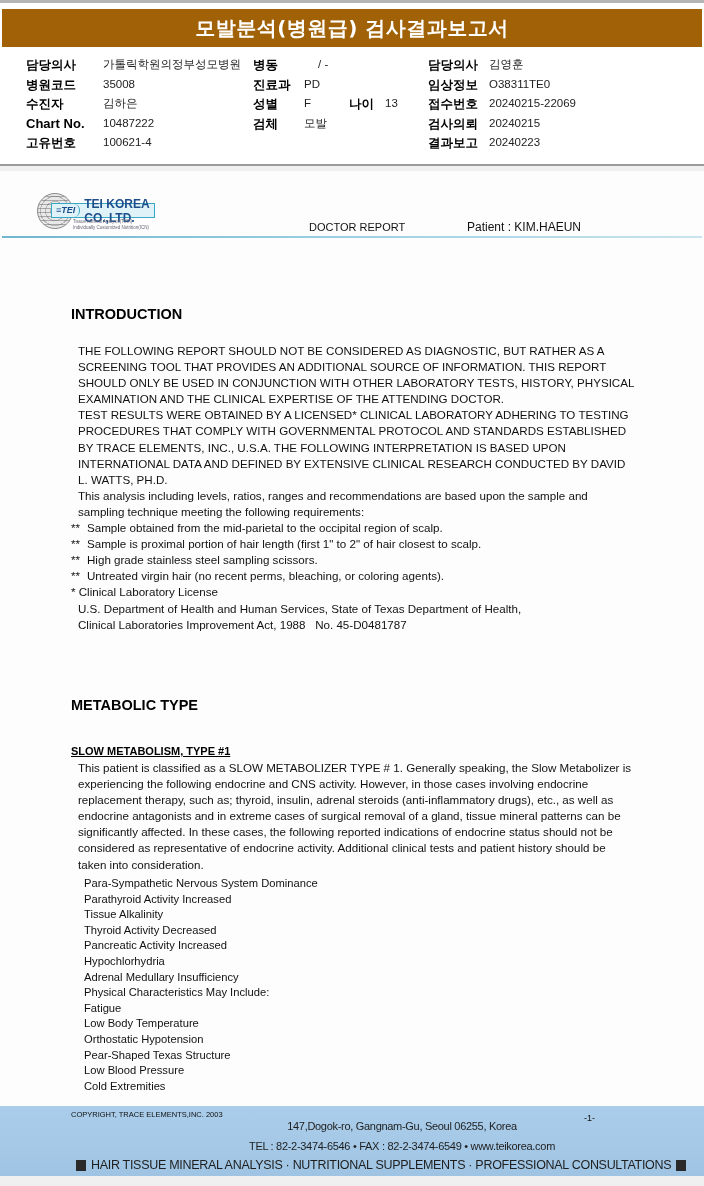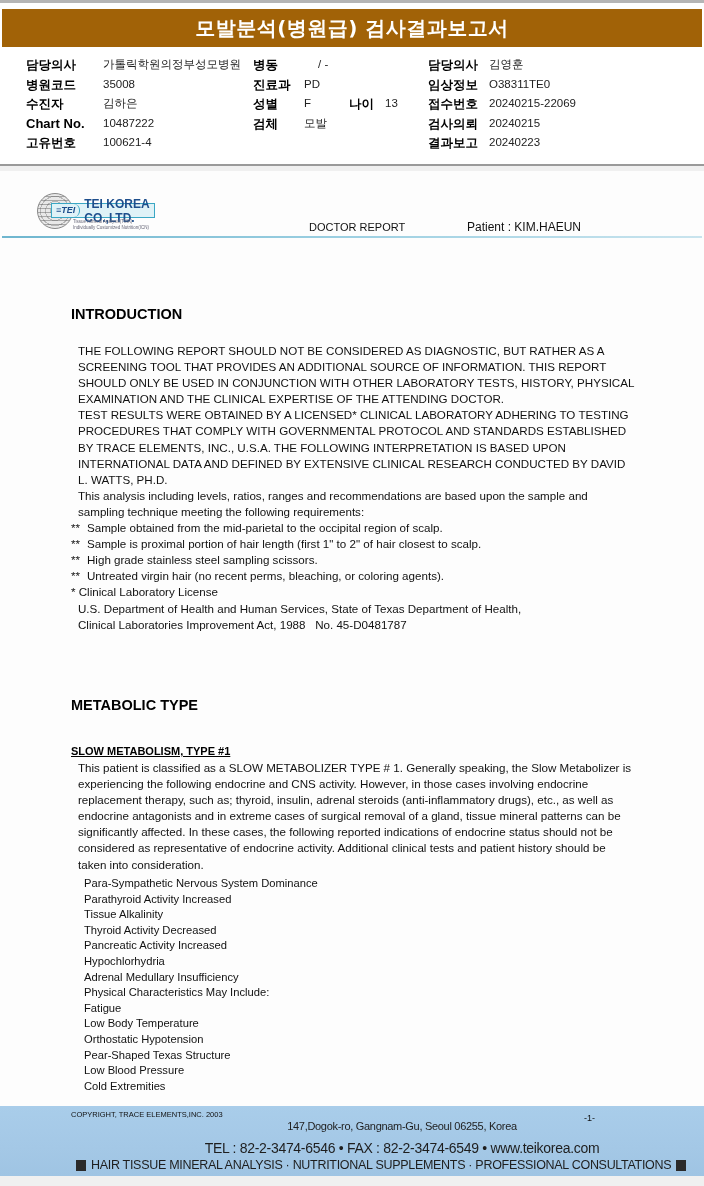--- a/index.html
+++ b/index.html
@@ -67,21 +67,21 @@
   .meta-list { position: absolute; left: 84px; top: 876px; font-size: 11.2px; line-height: 15.6px; color: #111; }
 
   .footer {
     position: absolute; left: 0; top: 1106px; width: 704px; height: 70px;
     background: linear-gradient(180deg,#a9cdea 0%,#a4c8e6 60%,#9fc4e3 100%);
     color: #1a1a1a;
   }
   .footer-copyright { position: absolute; left: 71px; top: 4px; font-size: 7.5px; font-weight: normal; color: #111; }
   .footer-page { position: absolute; left: 584px; top: 7px; font-size: 9px; color: #111; }
   .footer-address { position: absolute; left: 0; width: 704px; top: 14px; text-align: center; font-size: 11px; color: #1e1e1e; padding-left: 100px; letter-spacing: -0.3px; }
-  .footer-contact { position: absolute; left: 0; width: 704px; top: 34px; text-align: center; font-size: 14px; color: #1e1e1e; padding-left: 100px; letter-spacing: -0.3px; }
+  .footer-contact { position: absolute; left: 0; width: 704px; top: 34px; text-align: center; font-size: 11px; color: #1e1e1e; padding-left: 100px; letter-spacing: -0.3px; }
   .footer-services { position: absolute; left: 71px; top: 52px; font-size: 12.5px; color: #1e1e1e; display: flex; align-items: center; white-space: nowrap; letter-spacing: -0.3px; }
   .sq { display: inline-block; width: 10px; height: 11px; background: #2a2a2a; margin: 0 5px; }
   .bottom-band { position: absolute; left: 0; top: 1176px; width: 704px; height: 10px; background: #f0f0f0; }
 </style>
 </head>
 <body>
 
 <div class="top-rule"></div>
 <div class="title-bar">모발분석(병원급) 검사결과보고서</div>
 

